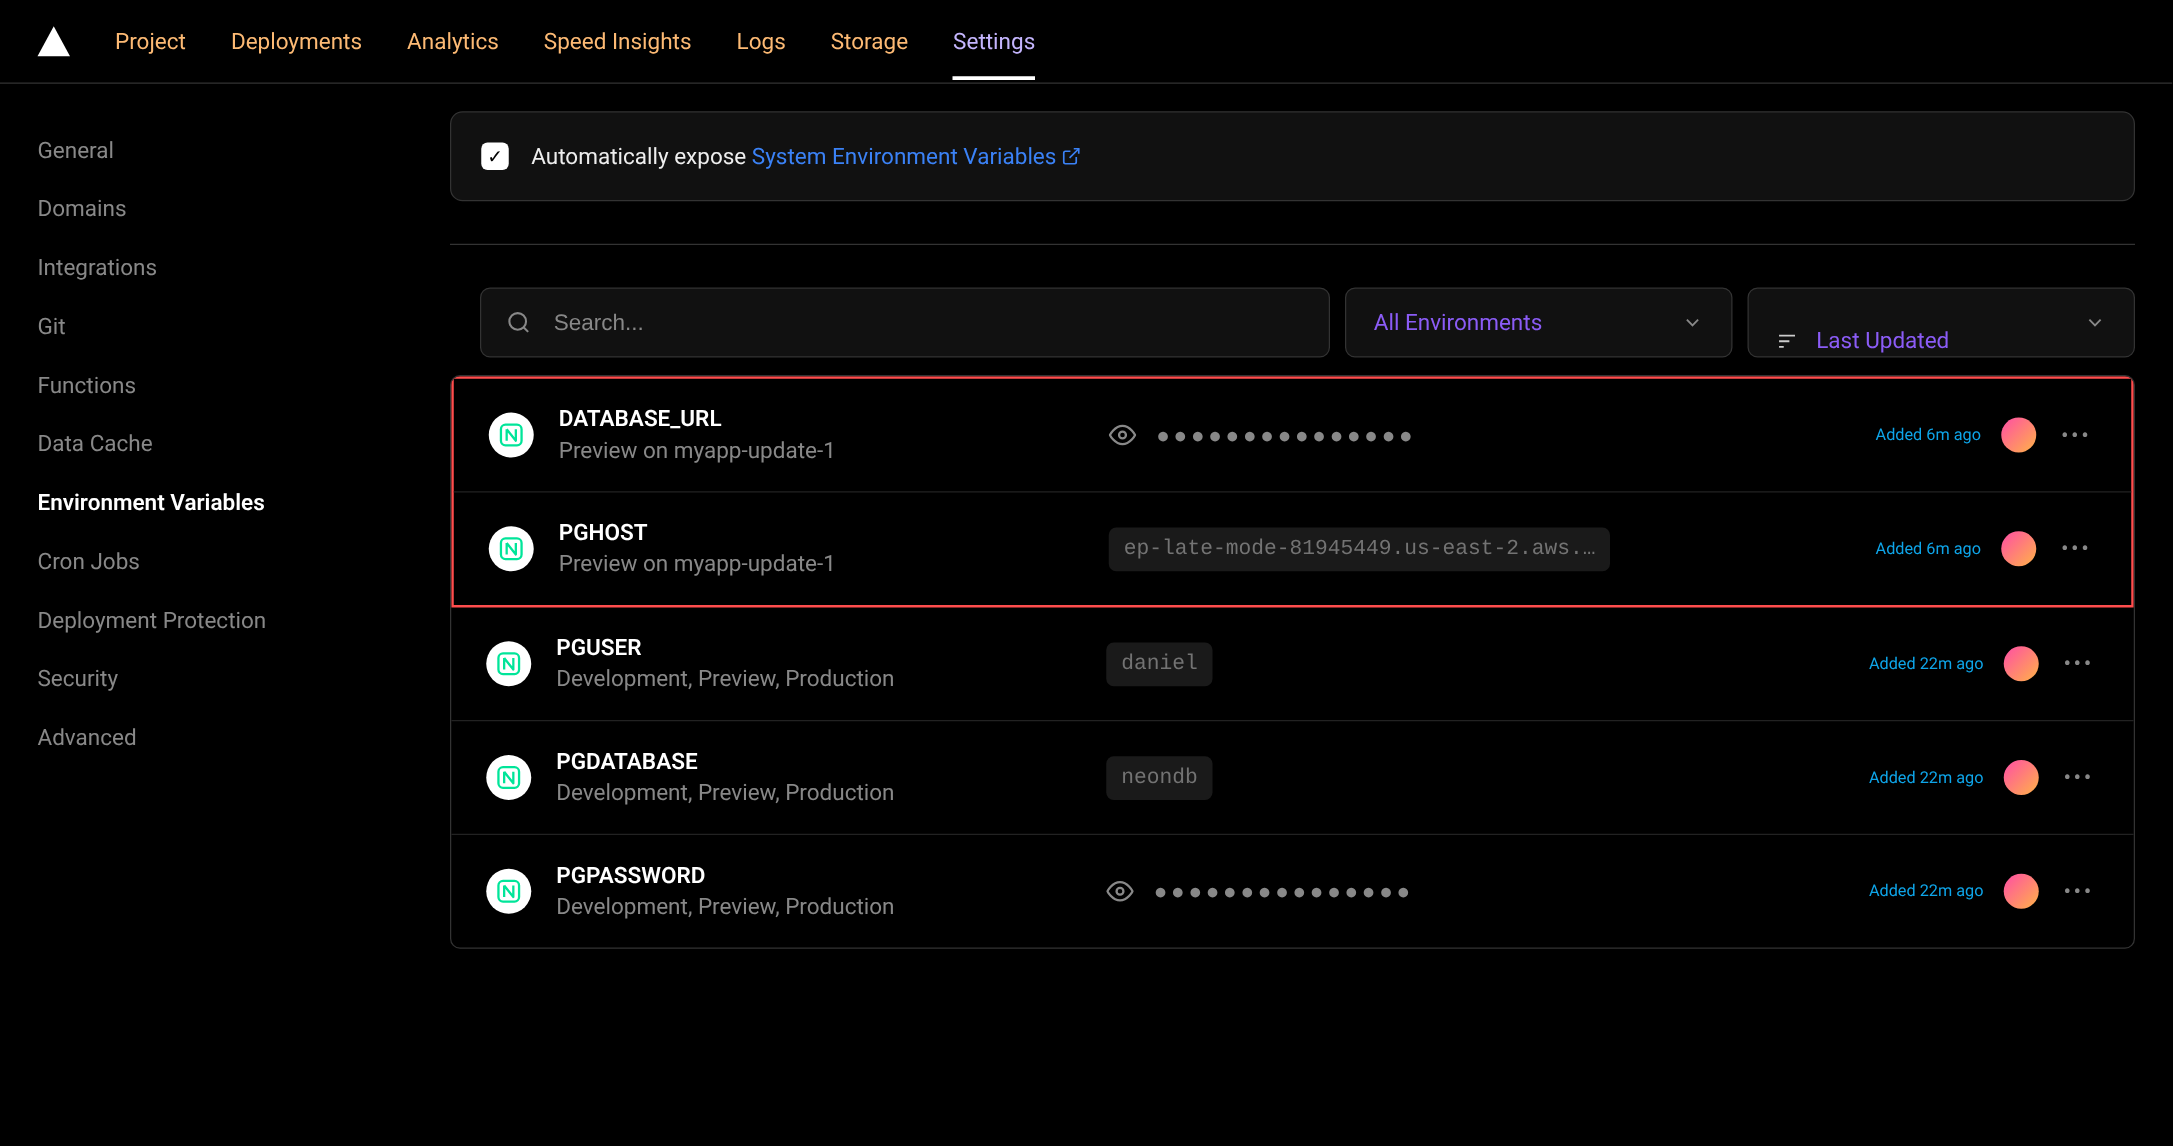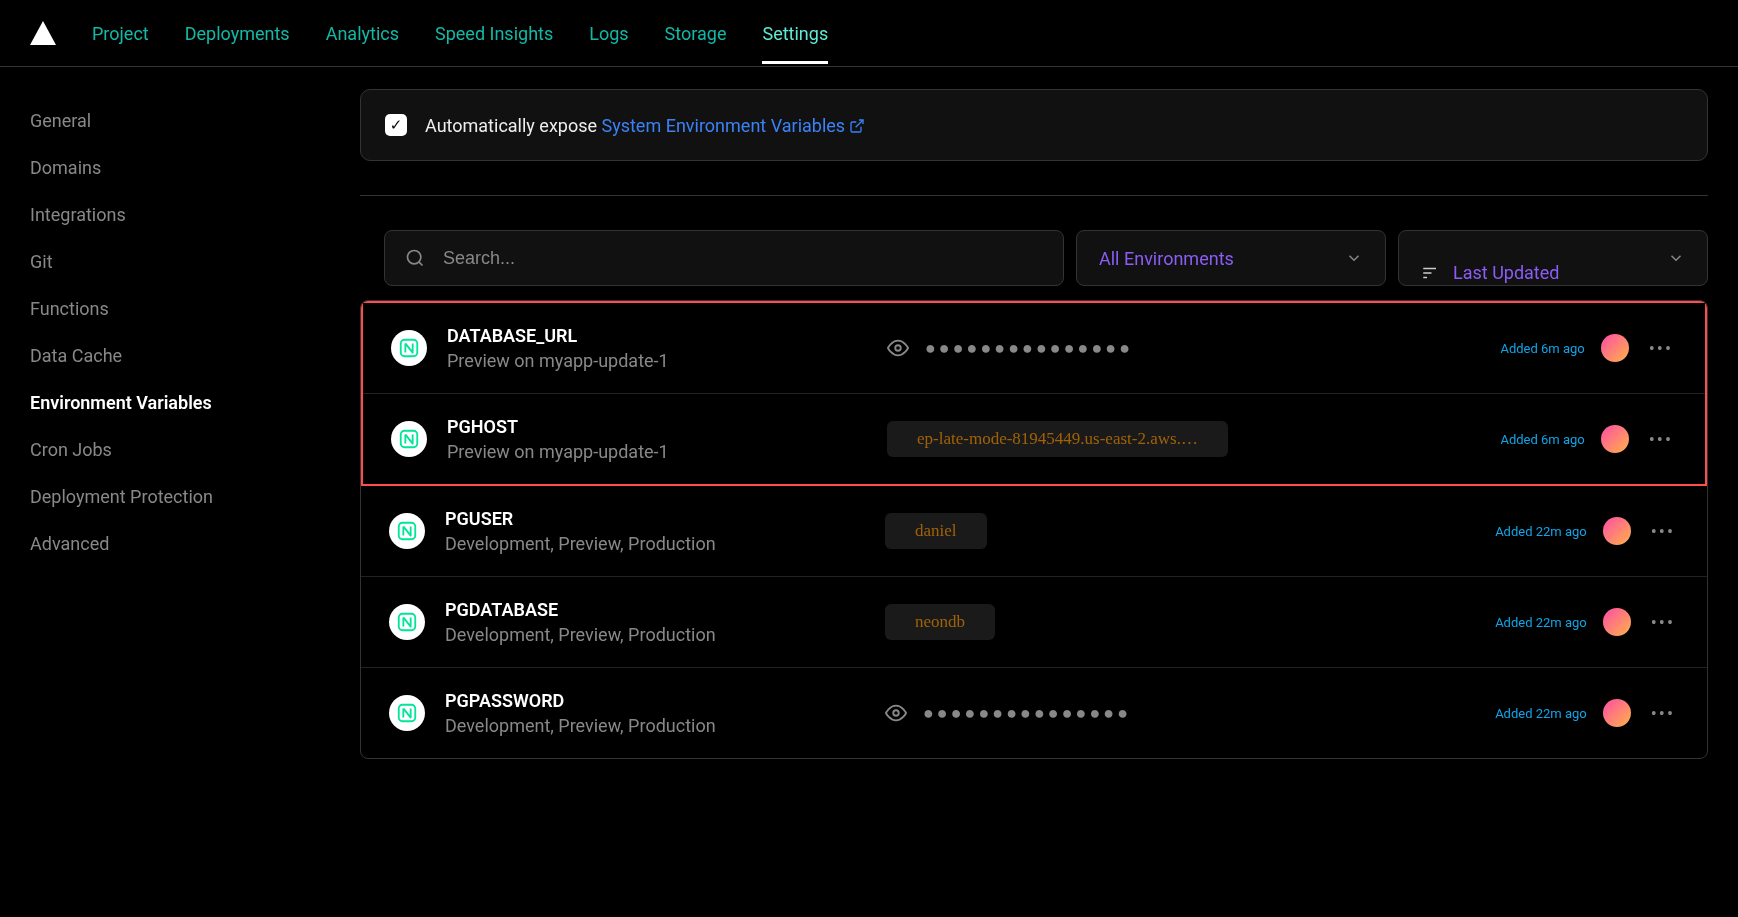--- a/index.html
+++ b/index.html
@@ -27,28 +27,28 @@
       gap: 36px;
     }
     .logo {
       width: 0;
       height: 0;
       border-left: 13px solid transparent;
       border-right: 13px solid transparent;
       border-bottom: 24px solid #fff;
     }
     .nav-item {
-      color: #14b8a6;
+      color: #fdba74;
       font-size: 18px;
       cursor: pointer;
       padding: 20px 0;
       position: relative;
     }
     .nav-item.active {
-      color: #5eead4;
+      color: #c4b5fd;
       text-align: right;
     }
     .nav-item.active::after {
       content: '';
       position: absolute;
       bottom: 0;
       left: 0;
       right: 0;
       height: 3px;
       background: #fff;
@@ -224,24 +224,24 @@
       color: #888;
       flex-shrink: 0;
     }
     .dots {
       color: #888;
       font-size: 18px;
       letter-spacing: 3px;
     }
     .value-display {
       background: #1a1a1a;
-      color: #a16207;
-      font-family: Liberation Serif, serif;
+      color: #737373;
+      font-family: Liberation Mono, monospace;
       font-size: 17px;
-      padding: 8px 30px;
+      padding: 8px 12px;
       border-radius: 6px;
       white-space: nowrap;
       overflow: hidden;
       text-overflow: ellipsis;
       max-width: 420px;
     }
     .meta-col {
       display: flex;
       align-items: center;
       gap: 16px;
@@ -288,20 +288,21 @@
     <div id="sidebar-items">
         <div class="sidebar-item">General</div>
         <div class="sidebar-item">Domains</div>
         <div class="sidebar-item">Integrations</div>
         <div class="sidebar-item">Git</div>
         <div class="sidebar-item">Functions</div>
         <div class="sidebar-item">Data Cache</div>
         <div class="sidebar-item active">Environment Variables</div>
         <div class="sidebar-item">Cron Jobs</div>
         <div class="sidebar-item">Deployment Protection</div>
+        <div class="sidebar-item">Security</div>
         <div class="sidebar-item">Advanced</div>
       </div>
   </div>
 
   <div class="content">
 
     <div class="expose-box">
       <div class="checkbox">✓</div>
       <div class="expose-text">
         <span>Automatically expose </span><a class="expose-link"><span>System Environment Variables</span><span class="external-icon">

